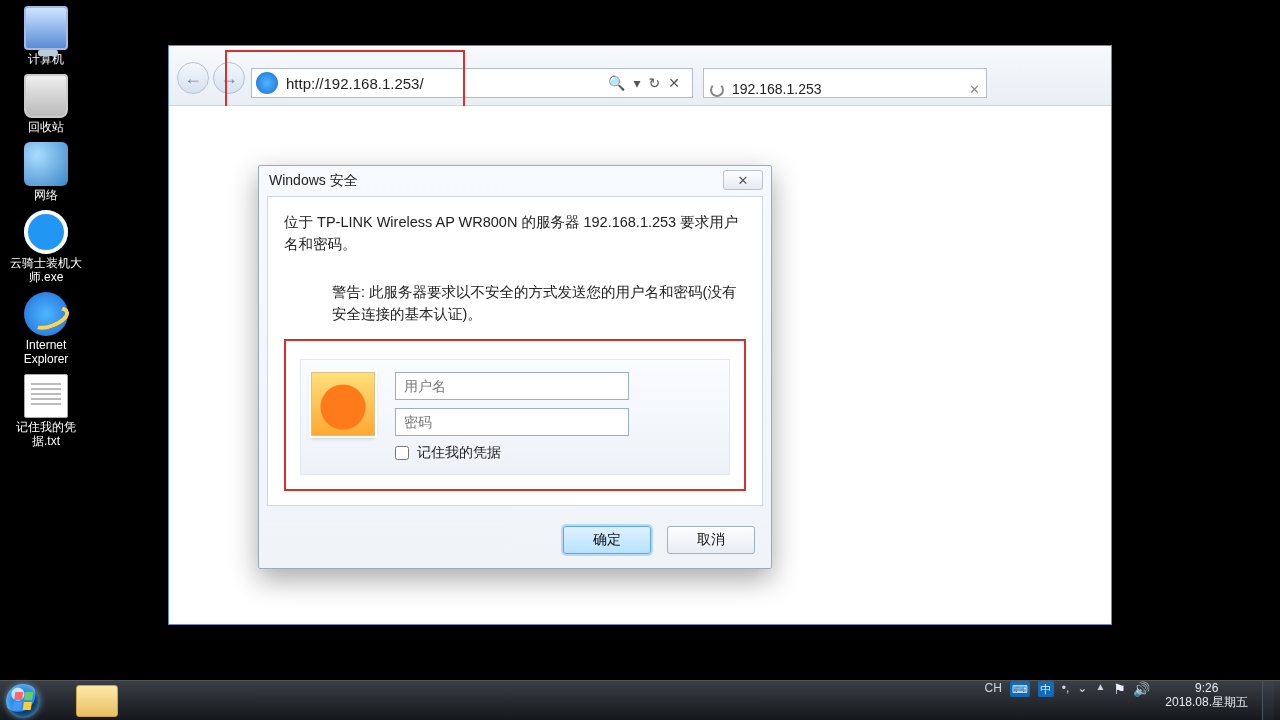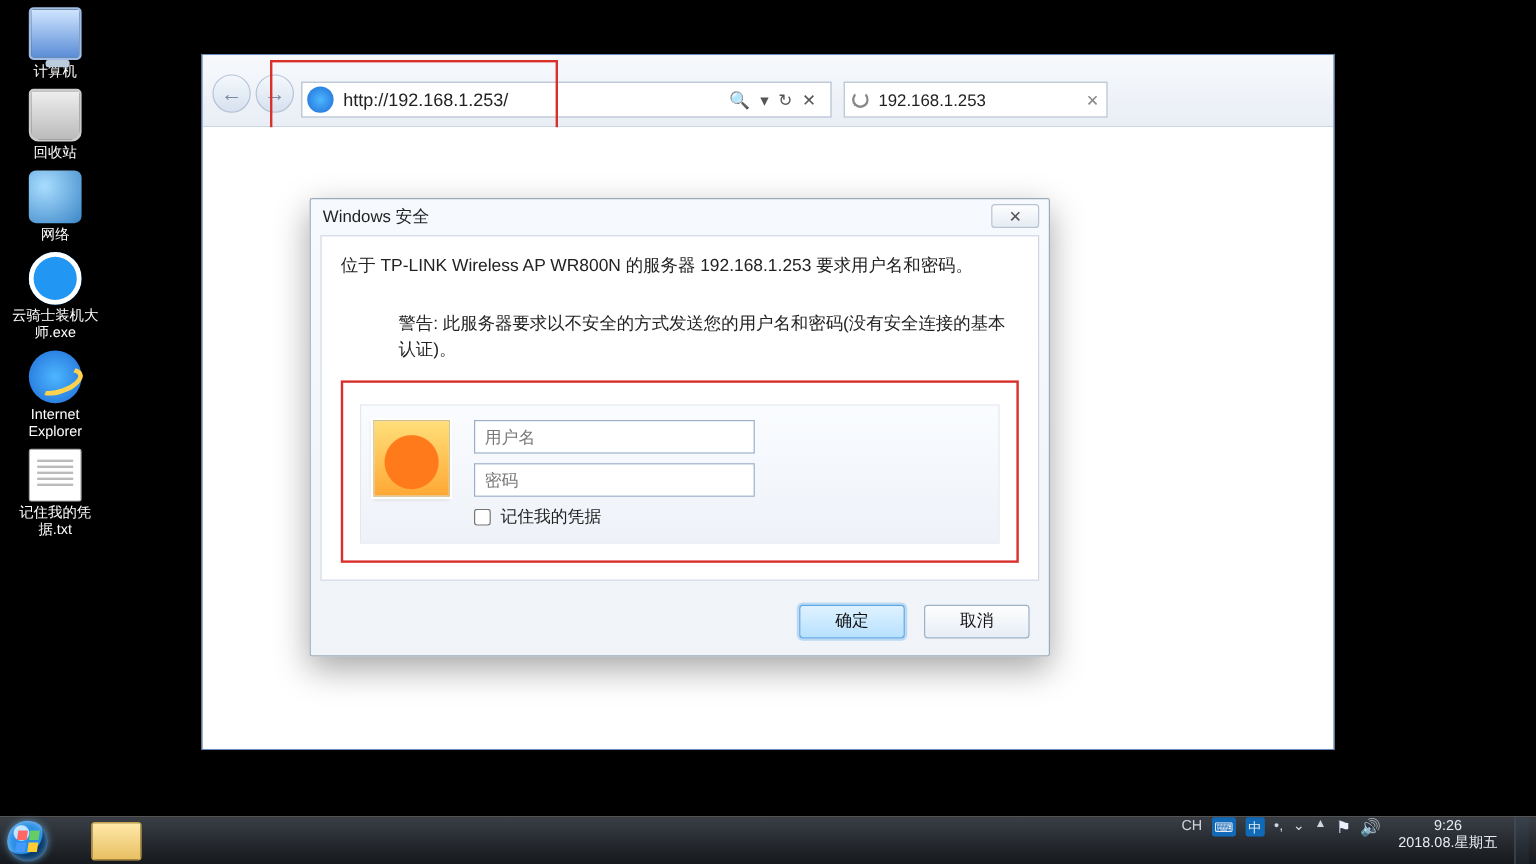--- a/index.html
+++ b/index.html
@@ -57,33 +57,33 @@
   }
   .addr-wrap .eicon{width:22px;height:22px;margin:0 4px;background:radial-gradient(circle,#4db7ff,#1e6bd6);border-radius:50%;}
   .addr-wrap .url{flex:1;padding:0 4px;color:#222;font-size:15px;}
   .addr-tools{
     position:absolute; right:6px; top:0; bottom:0;
     display:flex; align-items:center; gap:8px; color:#555;
     font-size:14px; padding-right:6px;
   }
   .red-box1{position:absolute;left:56px;top:4px;width:240px;height:64px;border:2px solid #d9302c;pointer-events:none;}
   .tab{
-    position:absolute; left:534px; top:22px; width:220px; height:30px;
+    position:absolute; left:534px; top:22px; width:284px; height:30px;
     border:1px solid #b3c0d0; background:#fff;
-    display:flex; align-items:center; padding:0 6px; gap:8px;
+    display:flex; align-items:flex-end; padding:0 6px; gap:8px;
   }
   .tab .spin{width:14px;height:14px;border:2px solid #888;border-top-color:transparent;border-radius:50%;}
   .tab .ttxt{flex:1;font-size:14px;color:#222;}
   .tab .tx{color:#888;cursor:pointer;}
 
   .ie-body{position:absolute;left:0;right:0;top:60px;bottom:0;background:#fff;}
 
   
   .dlg{
-    position:absolute; left:258px; top:165px; width:617px;
+    position:absolute; left:258px; top:165px; width:514px;
     background:linear-gradient(#f6f9fd,#f0f3f8);
     border:1px solid #9ab; border-radius:2px;
     box-shadow:0 10px 28px rgba(0,0,0,0.35);
   }
   .dlg-title{
     height:30px; display:flex; align-items:center;
     padding:0 10px; font-size:14px; color:#222;
   }
   .dlg-close{
     position:absolute; right:8px; top:4px; width:40px;height:20px;

